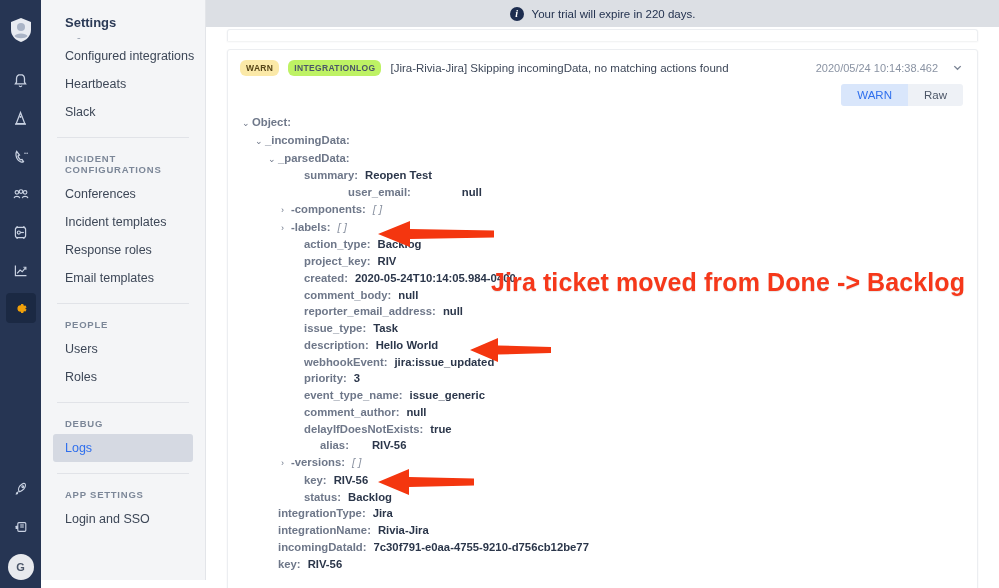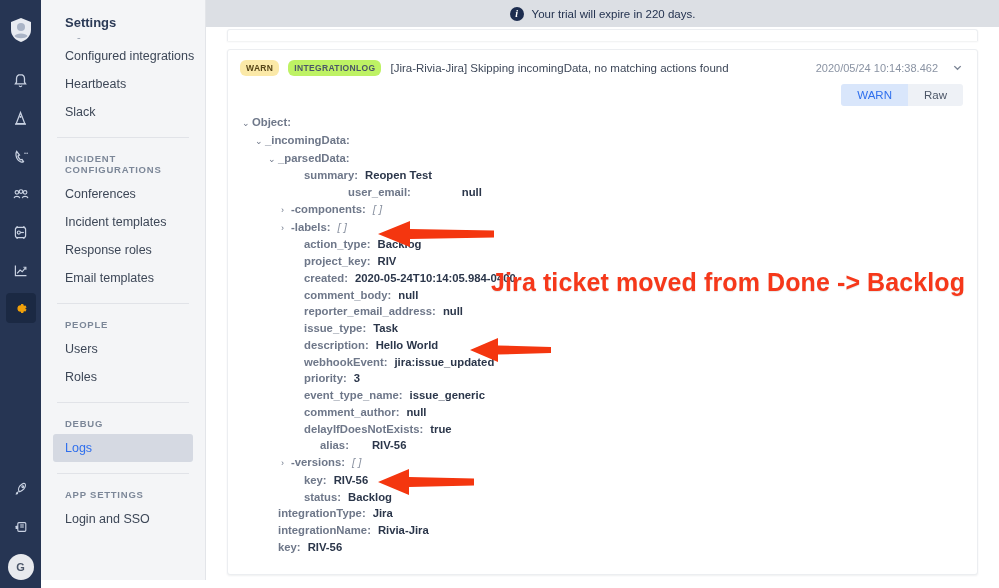--- a/index.html
+++ b/index.html
@@ -429,20 +429,25 @@
               <span class="k">integrationType:</span>
               <span class="v">Jira</span>
             </div>
             <div class="row" style="padding-left: 26px;">
               <span class="tw"></span>
               <span class="k">integrationName:</span>
               <span class="v">Rivia-Jira</span>
             </div>
             <div class="row" style="padding-left: 26px;">
               <span class="tw"></span>
+              <span class="k">incomingDataId:</span>
+              <span class="v">7c30f791-e0aa-4755-9210-d756cb12be77</span>
+            </div>
+            <div class="row" style="padding-left: 26px;">
+              <span class="tw"></span>
               <span class="k">key:</span>
               <span class="v">RIV-56</span>
             </div>
           </div>
       </div>
 
     </div>
 
     <div class="anno-text" style="left:285px; top:268px;">Jira ticket moved from Done -&gt; Backlog</div>
 

